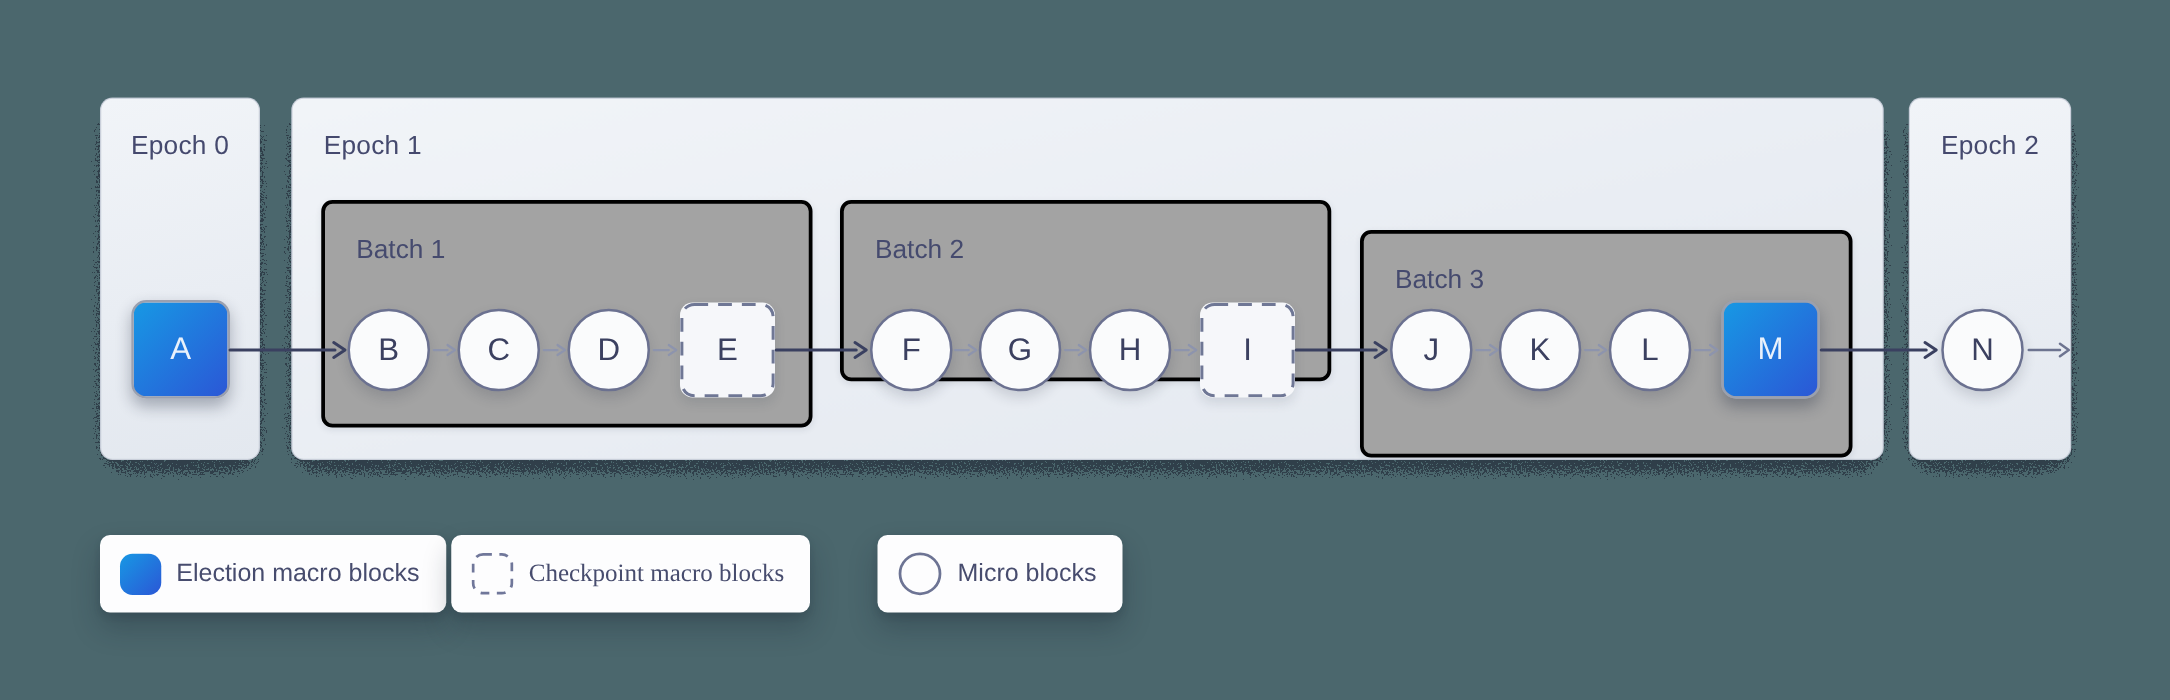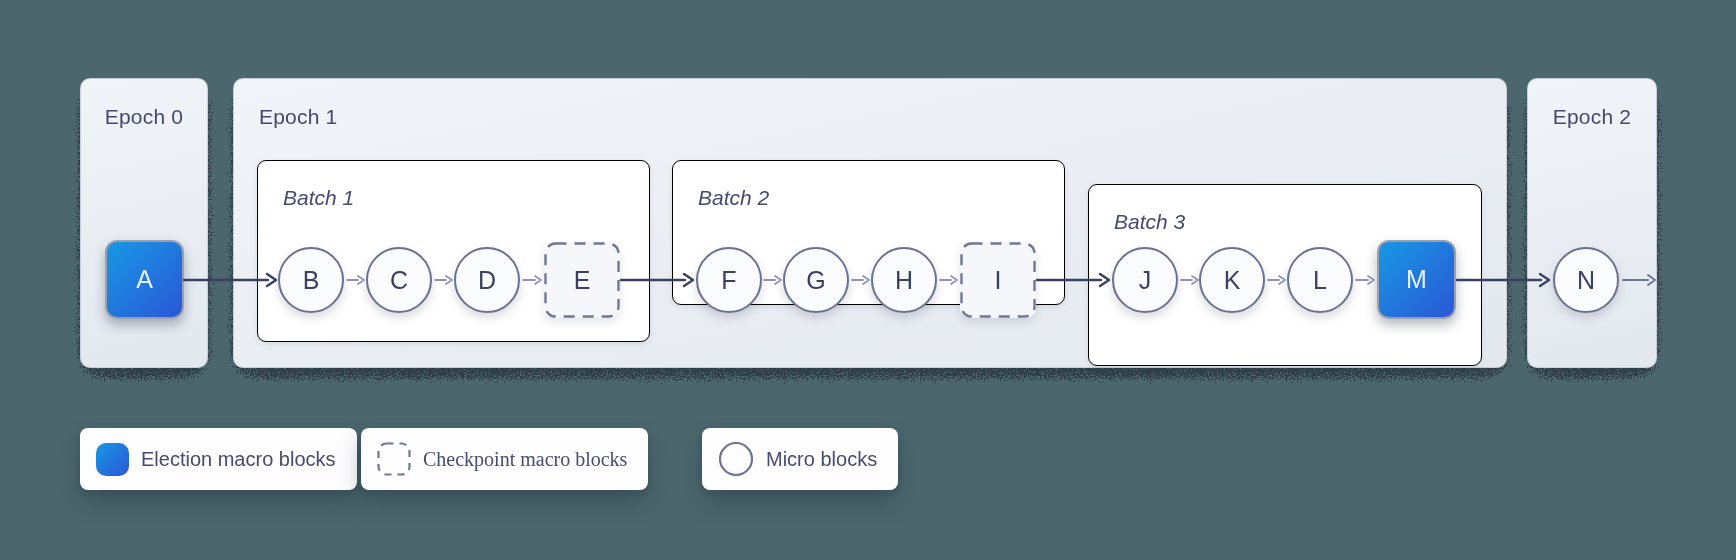--- a/index.html
+++ b/index.html
@@ -17,23 +17,22 @@
     filter:url(#grain-shadow);
   }
   .epoch-label {
     display:block; font-size:21px; color:#454a6e; letter-spacing:.2px;
   }
   .epoch-label.centered { text-align:center; padding-top:26px; }
   .epoch-label.lefted   { padding:26px 0 0 25px; }
   
   .batch {
     position:absolute; border-radius:9px;
-    background:#ffffff; border:1px solid #000000;
+    background:#a3a3a3; border:3px solid #000000;
     box-shadow:0 2px 5px rgba(40,52,72,.10);
-    font-style:italic;
   }
   .batch-label { display:block; font-size:21px; color:#454a6e; padding:25px 0 0 25px; }
   
   .node {
     position:absolute; display:flex; align-items:center; justify-content:center;
     font-size:25px; color:#3b4060;
   }
   .node-letter { position:relative; z-index:2; }
   .node.micro {
     width:66px; height:66px; border-radius:50%;

